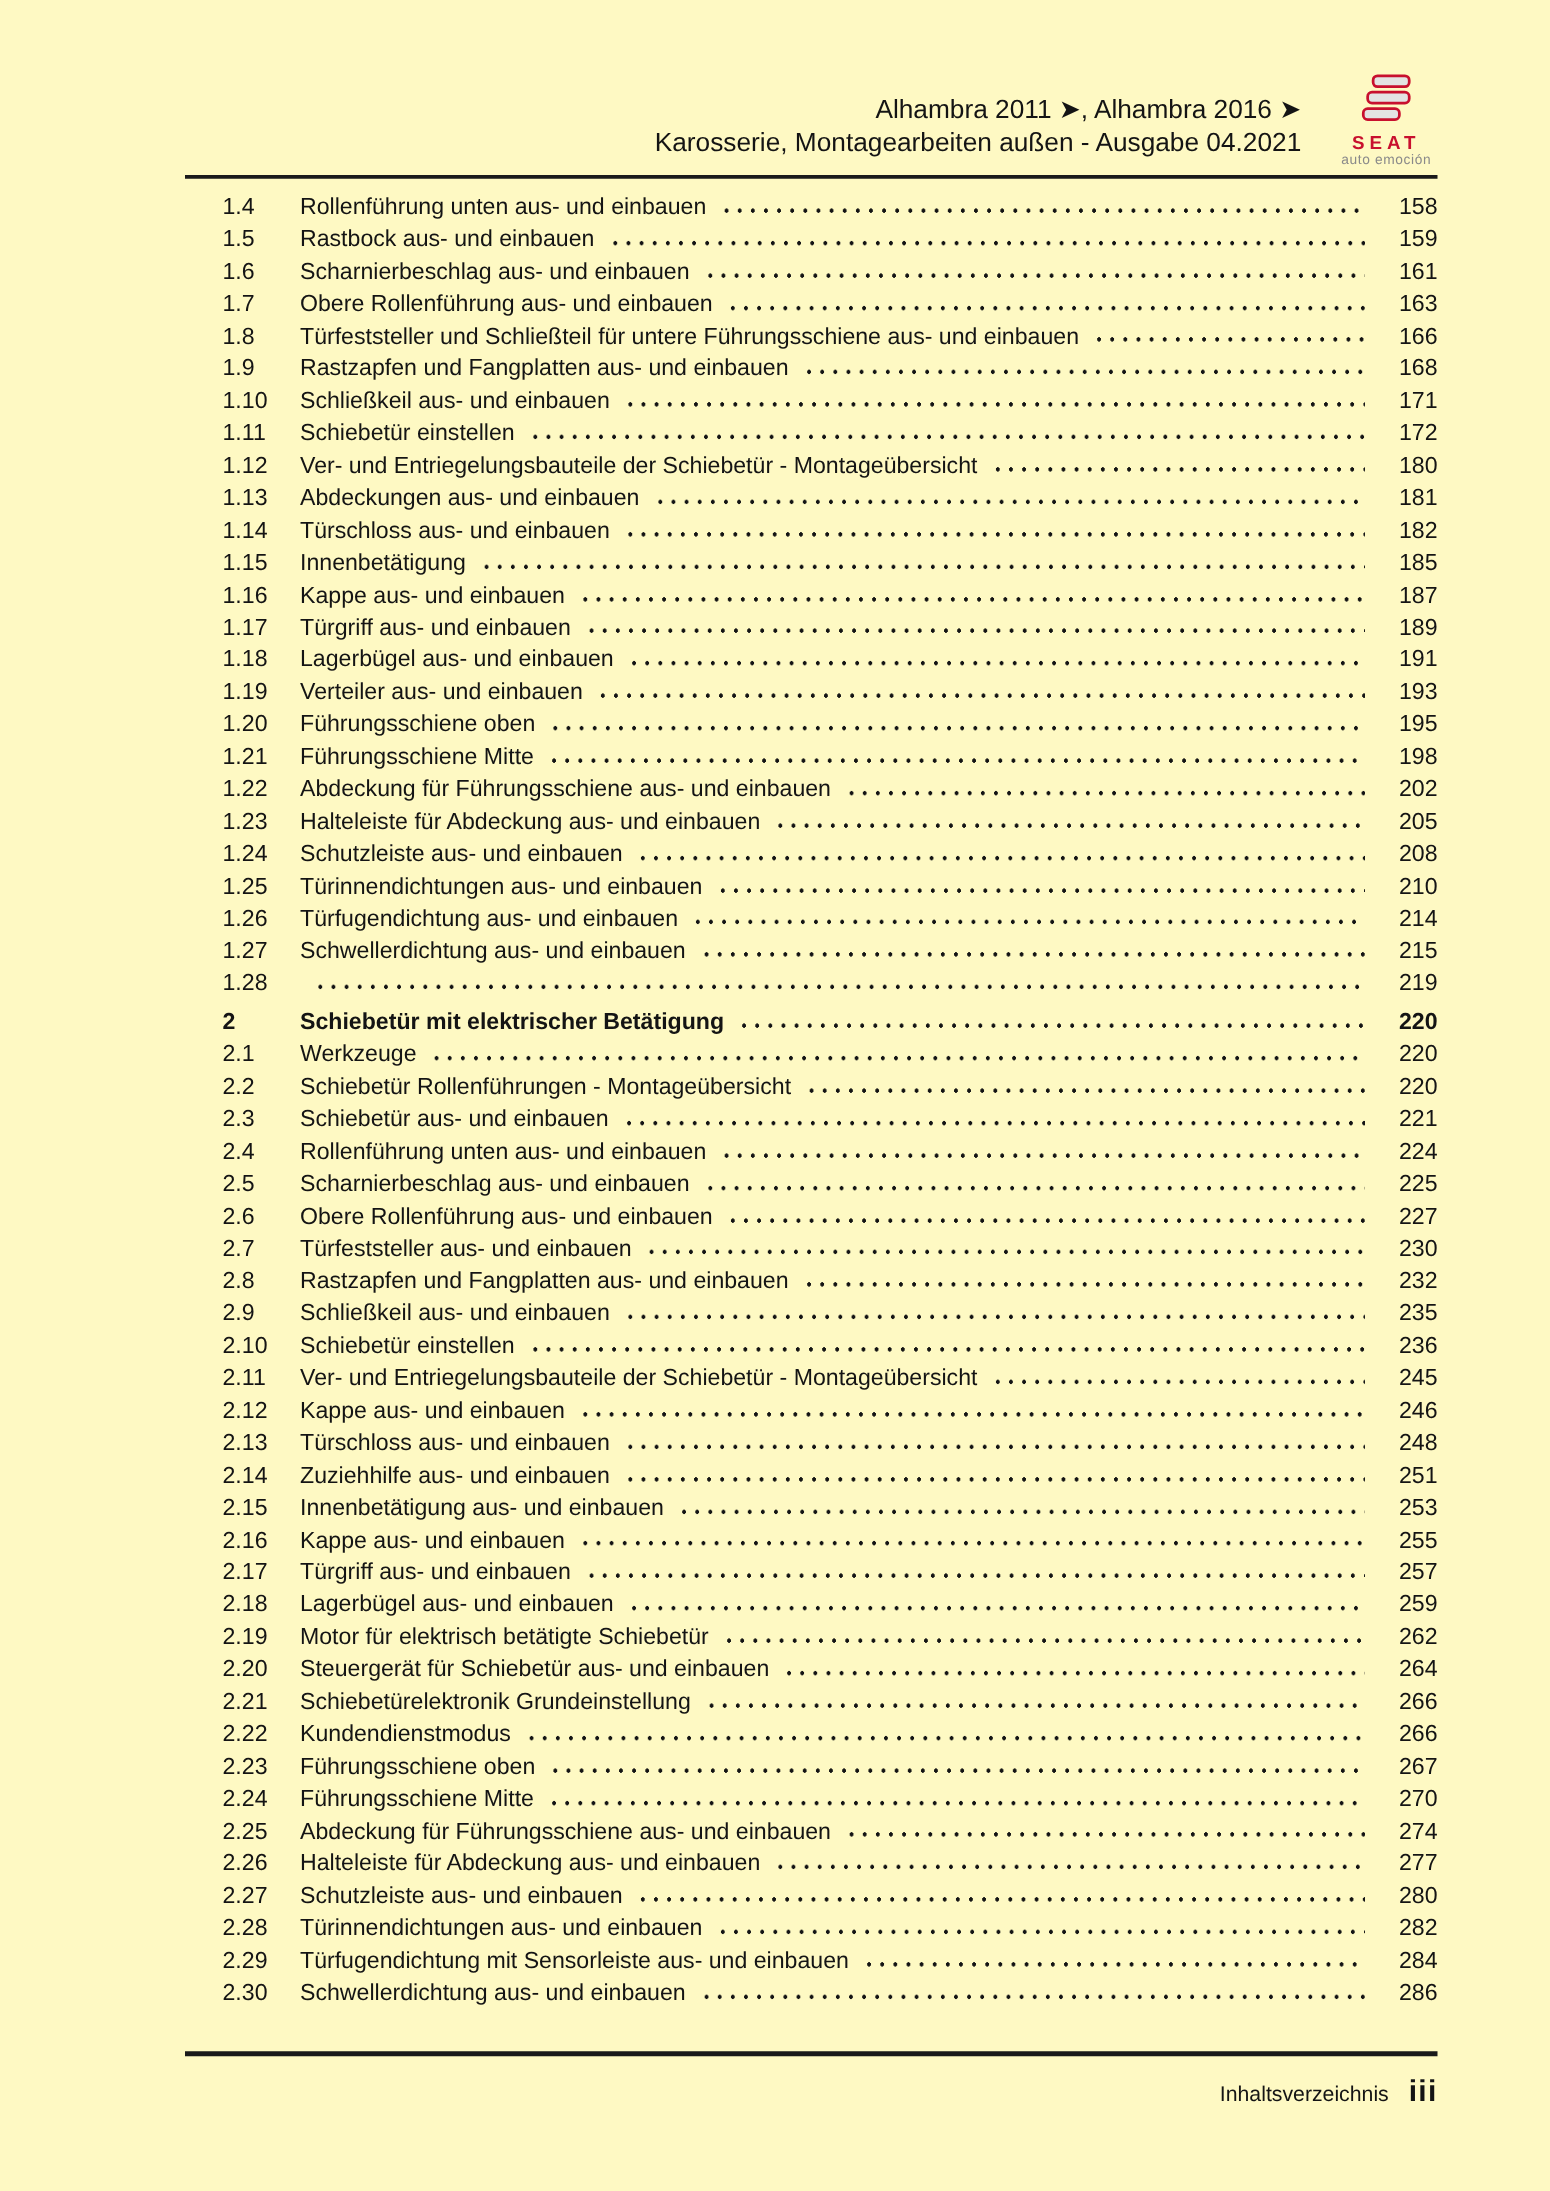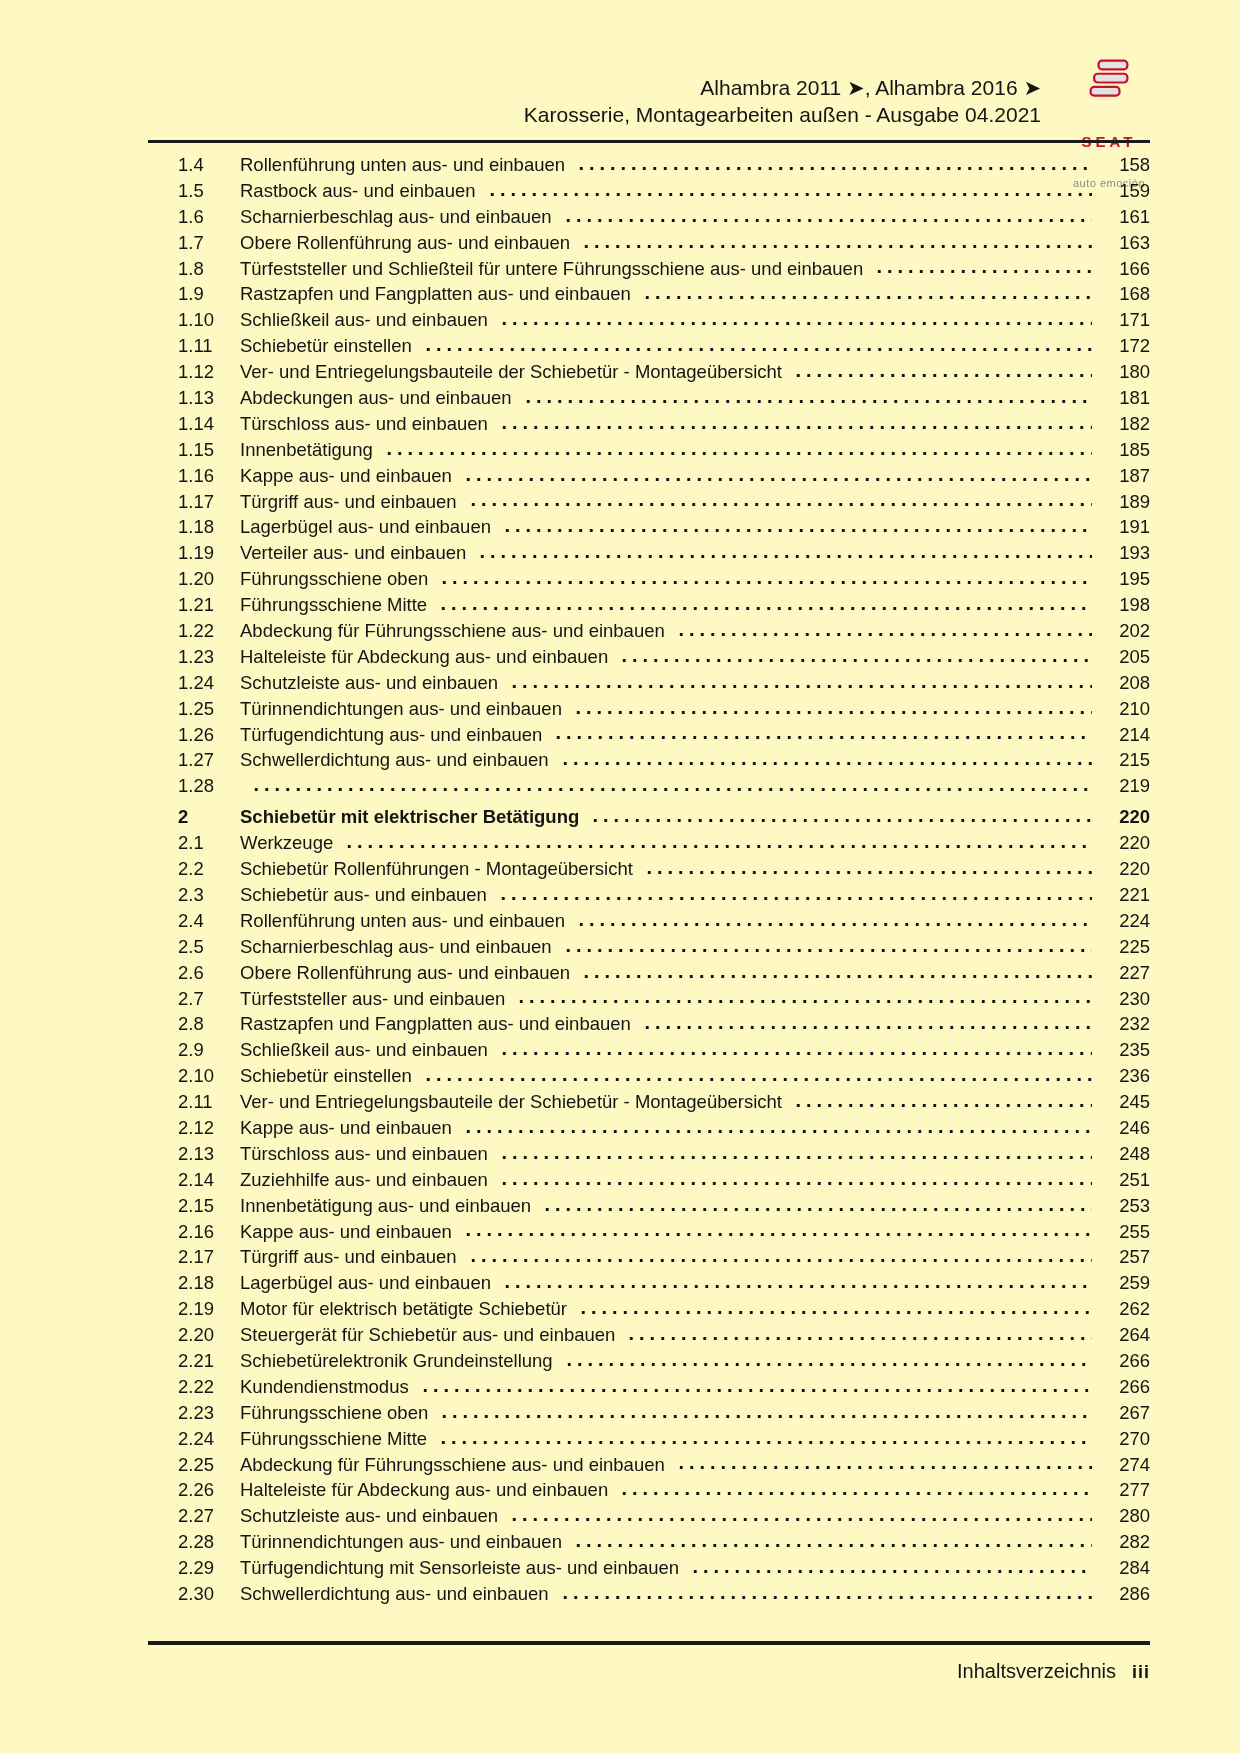--- a/index.html
+++ b/index.html
@@ -15,21 +15,21 @@
   .header{
     position:absolute;top:58px;left:148px;width:1002px;
     display:flex;justify-content:flex-end;align-items:flex-start;
   }
   .header-text{
     text-align:right;font-size:21px;line-height:27px;padding-top:16px;
     white-space:nowrap;
   }
   .logo{
     margin-left:27px;width:82px;flex:0 0 auto;
-    display:flex;flex-direction:column;align-items:center;gap:28px;
+    display:flex;flex-direction:column;align-items:center;
   }
   .logo-brand{
     font-weight:bold;font-size:15px;letter-spacing:4px;color:#c8102e;
     line-height:15px;margin-top:2px;
   }
   .logo-tagline{
     font-size:11px;color:#8a8a8a;line-height:13px;letter-spacing:0.5px;
     white-space:nowrap;
   }
   .header-rule{
@@ -61,22 +61,22 @@
   .pagenum{flex:0 0 46px;text-align:right;}
   
   .footer-rule{
     position:absolute;top:1641px;left:148px;width:1002px;
     border-top:4px solid #1a1a1a;
   }
   .footer{
     position:absolute;top:1660px;left:148px;width:1002px;
     display:flex;justify-content:flex-end;align-items:baseline;
   }
-  .footer-label{font-size:20px;}
-  .footer-page{font-size:18px;font-weight:bold;margin-left:16px;letter-spacing:1px;}
+  .footer-label{font-size:17px;}
+  .footer-page{font-size:24px;font-weight:bold;margin-left:16px;letter-spacing:1px;}
 </style>
 </head>
 <body>
 
 <div class="page">
 
   <div class="header">
     <div class="header-text">
       <div>Alhambra 2011 ➤, Alhambra 2016 ➤</div>
       <div>Karosserie, Montagearbeiten außen - Ausgabe 04.2021</div>

